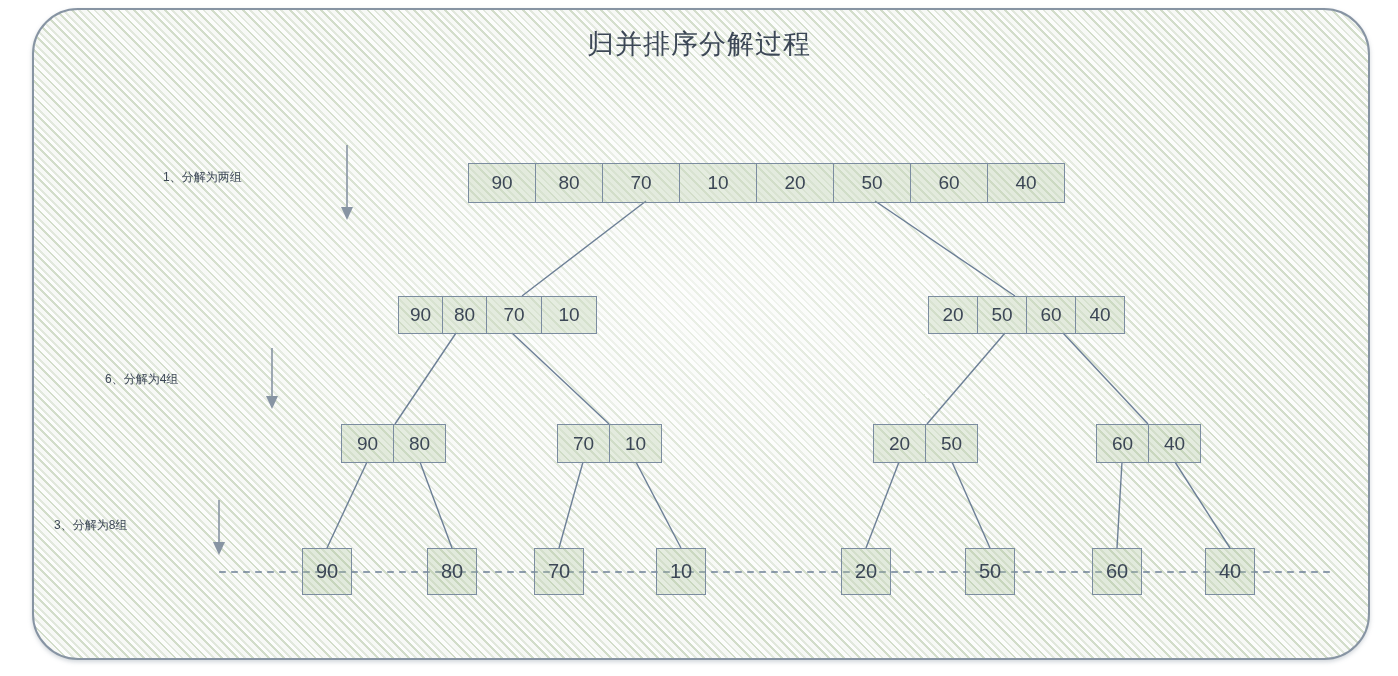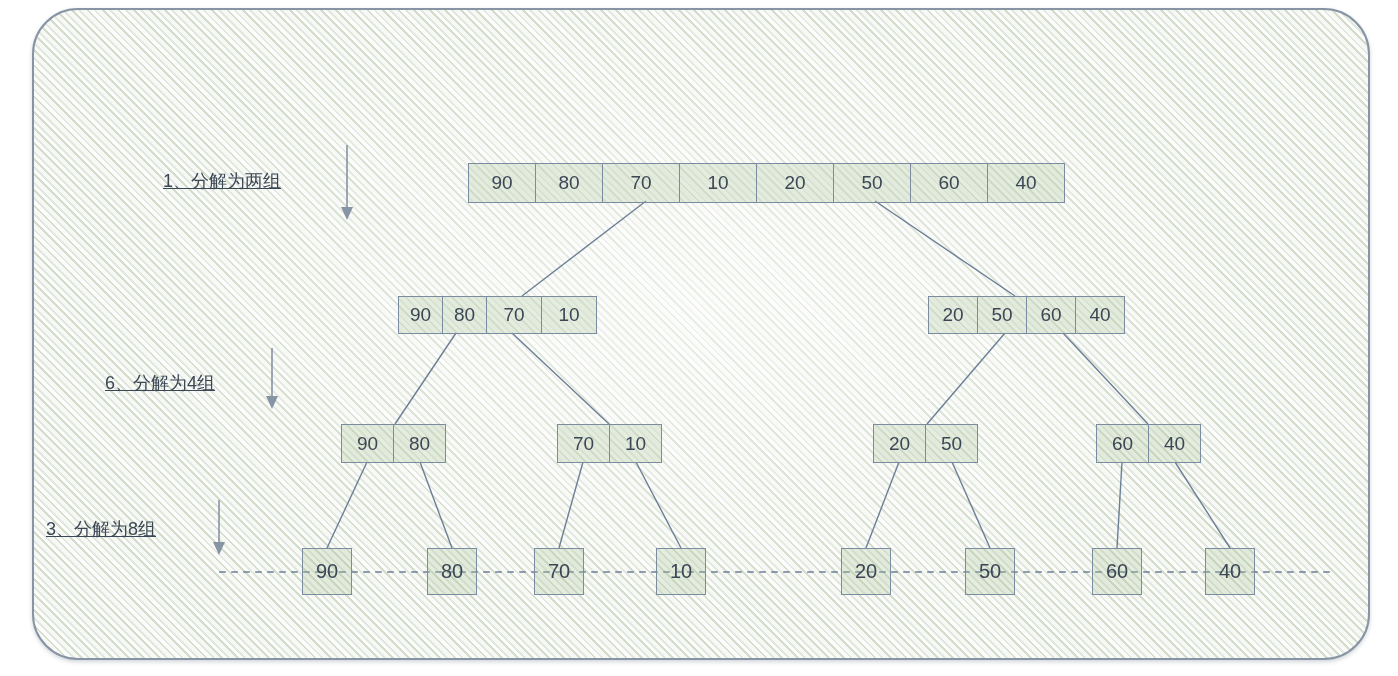--- a/index.html
+++ b/index.html
@@ -64,28 +64,27 @@
     text-align: center;
     font-size: 27px;
     color: #3c4756;
     letter-spacing: 1px;
     white-space: nowrap;
   }
 
   
   .step-label {
     position: absolute;
-    font-size: 18px;
+    font-size: 12px;
     color: #3c4756;
     white-space: nowrap;
-    text-decoration: underline;
   }
   .step1 { left: 163px; top: 169px; }
   .step2 { left: 105px; top: 371px; }
-  .step3 { left: 46px; top: 517px; }
+  .step3 { left: 54px; top: 517px; }
 
   
   .overlay {
     position: absolute;
     left: 0;
     top: 0;
     width: 1398px;
     height: 676px;
     pointer-events: none;
   }
@@ -125,20 +124,21 @@
 </style>
 </head>
 <body>
 
 <div id="canvas">
 
   <div class="panel">
     <div class="panel-inner-sheen"></div>
   </div>
 
+  <div class="title">归并排序分解过程</div>
 
   <div class="step-label step1">1、分解为两组</div>
   <div class="step-label step2">6、分解为4组</div>
   <div class="step-label step3">3、分解为8组</div>
 
   <svg class="overlay" viewBox="0 0 1398 676">
     <g stroke="#6c7f96" stroke-width="1.4" fill="none">
 
       <line x1="646" y1="201" x2="522" y2="296"></line>
       <line x1="875" y1="201" x2="1015" y2="296"></line>

